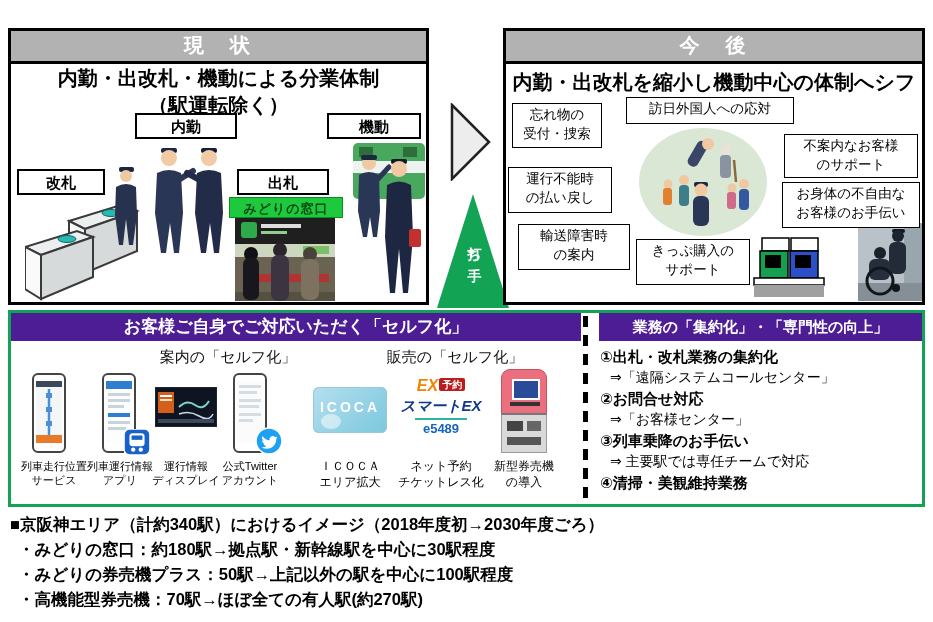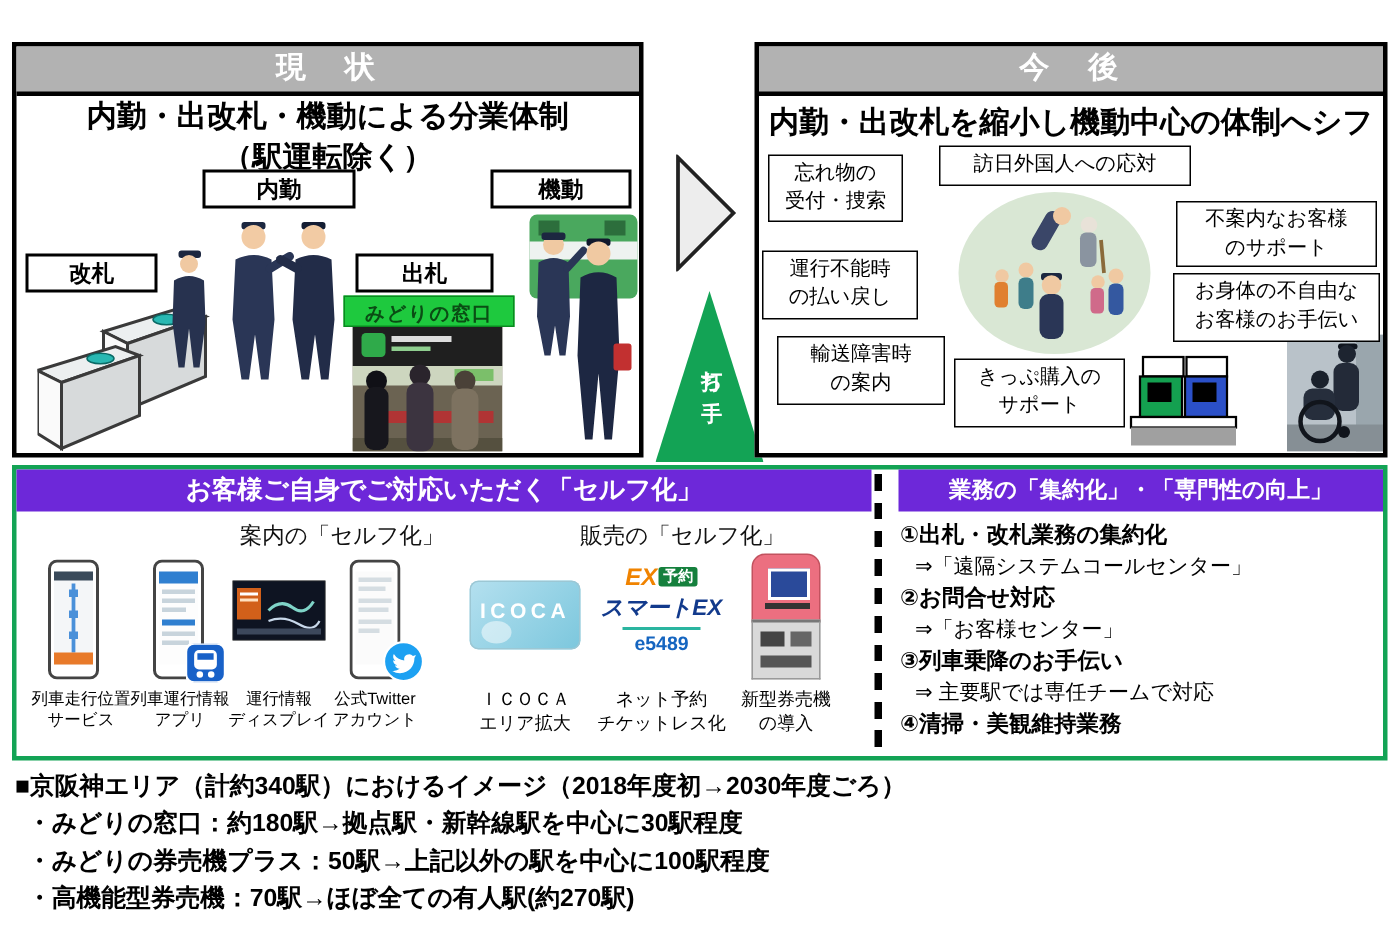--- a/index.html
+++ b/index.html
@@ -9,41 +9,41 @@
   .preline{white-space:pre-line;}
   .panel{position:absolute;border:3px solid #000;background:#fff;box-sizing:border-box;}
   .phdr{position:absolute;left:0;top:0;right:0;height:30px;background:#b2b2b2;border-bottom:3px solid #000;
         color:#fff;font-weight:bold;font-size:20px;line-height:29px;text-align:center;letter-spacing:3px;}
   .subtitle{position:absolute;left:0;right:0;text-align:center;font-weight:bold;font-size:20px;line-height:1.35;}
   .lblbox{position:absolute;border:2px solid #000;background:#fff;font-weight:bold;font-size:15px;
           text-align:center;line-height:23px;box-sizing:border-box;}
   .fbox{position:absolute;border:1.5px solid #000;background:#fff;font-size:13.5px;font-weight:500;
         line-height:1.38;text-align:center;box-sizing:border-box;padding:2px 3px;}
   .gpanel{position:absolute;border:3px solid #13a355;background:#fff;box-sizing:border-box;}
-  .gband{position:absolute;top:0;height:28px;background:#6d28d9;color:#fff;font-weight:bold;
+  .gband{position:absolute;top:0;height:28px;background:#4c1d95;color:#fff;font-weight:bold;
          text-align:center;line-height:28px;}
   .dash-divider{position:absolute;width:5px;background:repeating-linear-gradient(to bottom,#000 0,#000 11px,transparent 11px,transparent 19px);}
   .subhead{position:absolute;font-size:15px;color:#111;text-align:center;font-weight:500;}
   .selflabel{position:absolute;font-size:11px;line-height:1.3;text-align:center;color:#000;}
   .clist-main{font-size:15px;font-weight:bold;line-height:21px;}
   .clist-sub{font-size:14px;font-weight:400;line-height:21px;padding-left:10px;}
   .footer-line{font-size:16.5px;font-weight:600;line-height:25px;color:#000;}
   .footer-line.indent{padding-left:8px;}
   .midori-bar{position:absolute;background:#1ec93e;color:#0a4d14;font-weight:900;font-size:13px;
               text-align:center;line-height:21px;letter-spacing:1px;border:1px solid #0a8a20;box-sizing:border-box;}
   .uchite-txt{position:absolute;color:#fff;font-weight:bold;font-size:14px;writing-mode:vertical-rl;
               text-orientation:upright;letter-spacing:2px;}
   .icoca-card{position:absolute;border-radius:6px;background:linear-gradient(135deg,#b4e0ef,#7cc7dd);
               box-shadow:0 0 0 1px #9cc7d4 inset;}
   .icoca-txt{position:absolute;left:0;right:0;top:12px;text-align:center;color:#fff;font-weight:bold;
              font-size:14px;letter-spacing:3px;}
   .icoca-blob{position:absolute;left:8px;bottom:4px;width:20px;height:15px;border-radius:50%;background:rgba(255,255,255,.5);}
   .ex-stack{position:absolute;text-align:center;}
   .ex-l1{font-style:italic;font-weight:900;font-size:16px;color:#f08300;line-height:20px;}
-  .ex-l1 .badge{font-style:normal;font-size:10px;color:#fff;background:#15803d;border-radius:2px;padding:1px 3px;vertical-align:3px;margin-left:1px;text-align:right;}
+  .ex-l1 .badge{font-style:normal;font-size:10px;color:#fff;background:#b91c1c;border-radius:2px;padding:1px 3px;vertical-align:3px;margin-left:1px;text-align:right;}
   .ex-l2{font-style:italic;font-weight:900;font-size:15px;color:#123a8c;line-height:20px;}
   .ex-l3{font-weight:900;font-size:13px;color:#1565c0;line-height:16px;border-top:2px solid #2ab5a0;
          display:inline-block;padding:1px 8px 0 8px;margin-top:2px;}
   .vm{position:absolute;box-sizing:border-box;}
   .vm-top{position:absolute;left:0;right:0;top:0;height:44px;background:#ec6f80;border-radius:9px 9px 0 0;border:1px solid #c2525f;}
   .vm-screen{position:absolute;left:10px;top:9px;width:24px;height:17px;background:#2a4a9a;border:2px solid #fff;}
   .vm-slot{position:absolute;left:8px;top:32px;width:30px;height:4px;background:#333;}
   .vm-bot{position:absolute;left:0;right:0;top:44px;bottom:0;background:#d9d9d9;border:1px solid #9a9a9a;border-top:2px solid #777;}
   .vm-b1{position:absolute;left:5px;top:6px;width:16px;height:10px;background:#444;}
   .vm-b2{position:absolute;left:25px;top:6px;width:14px;height:10px;background:#666;}

